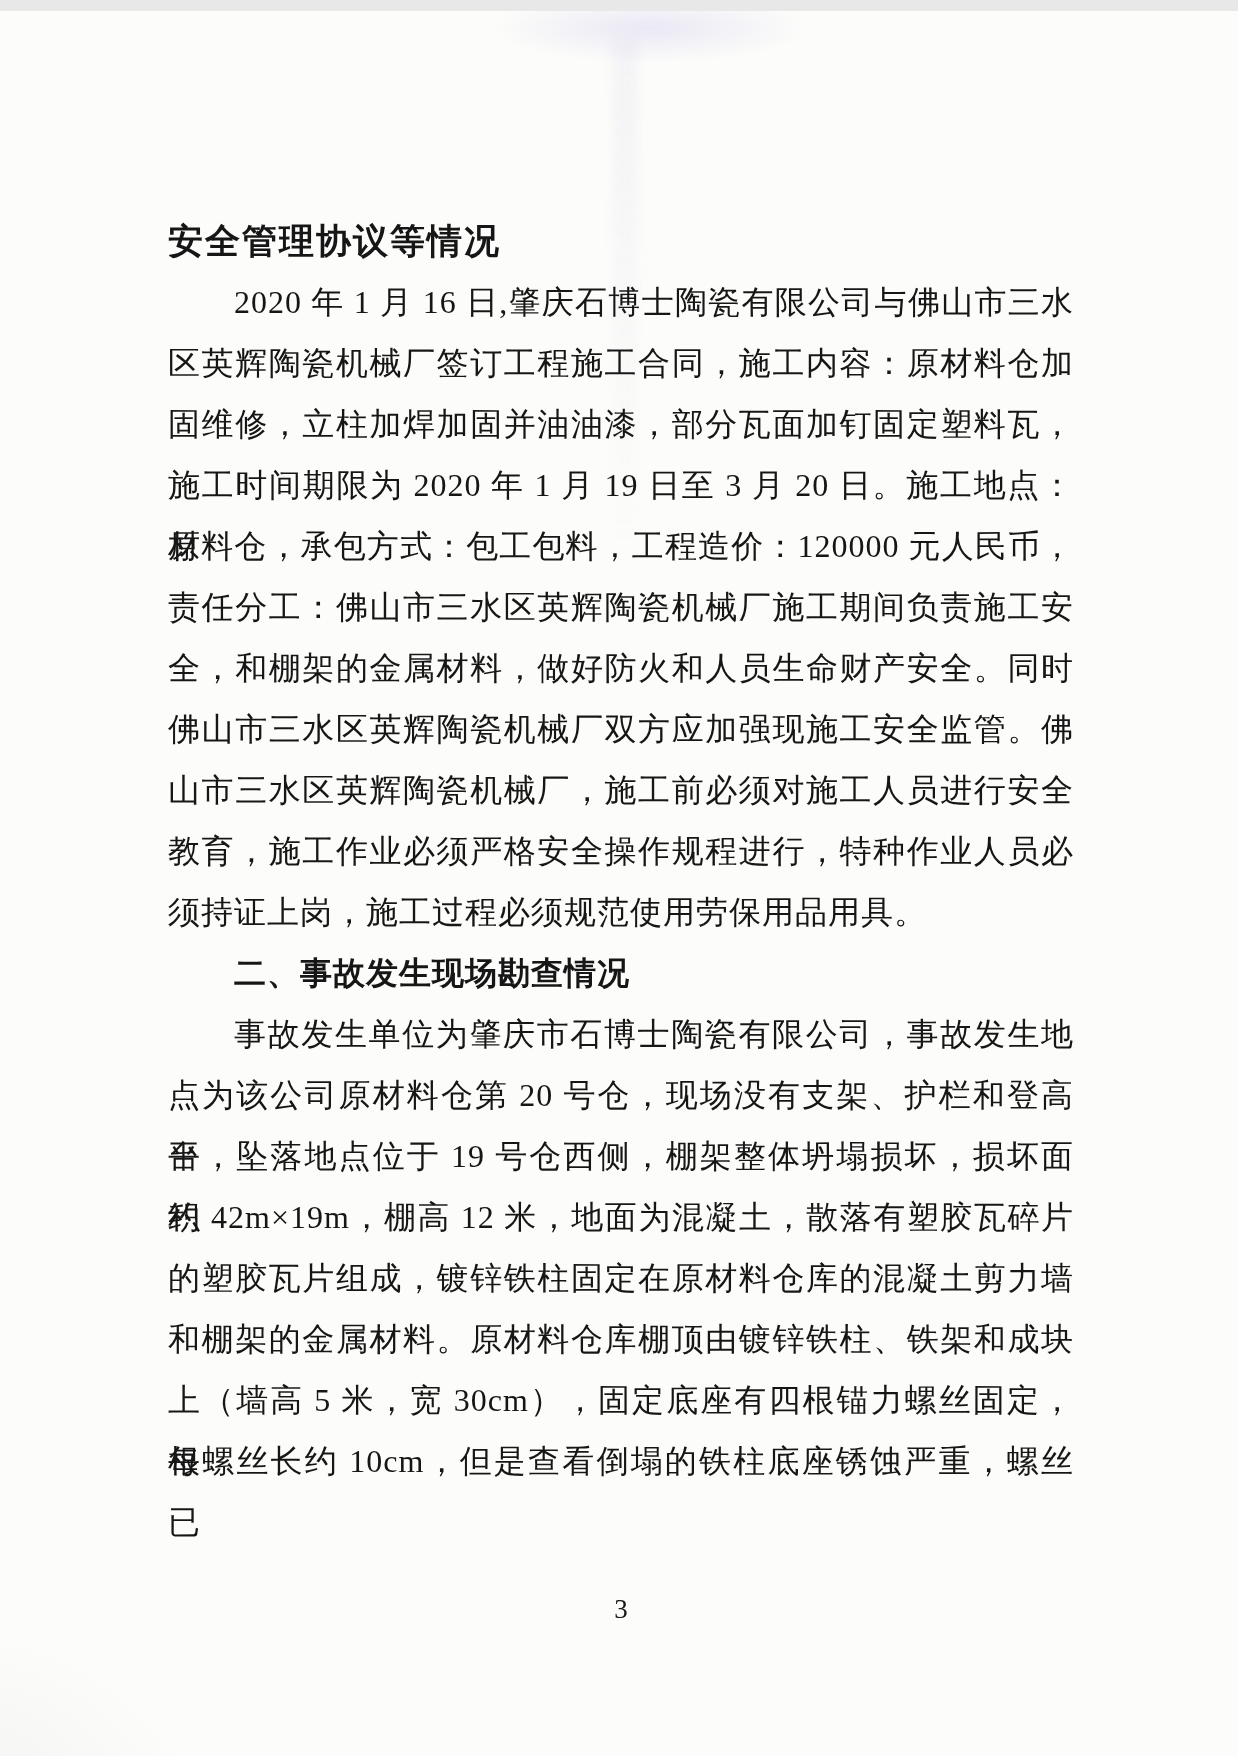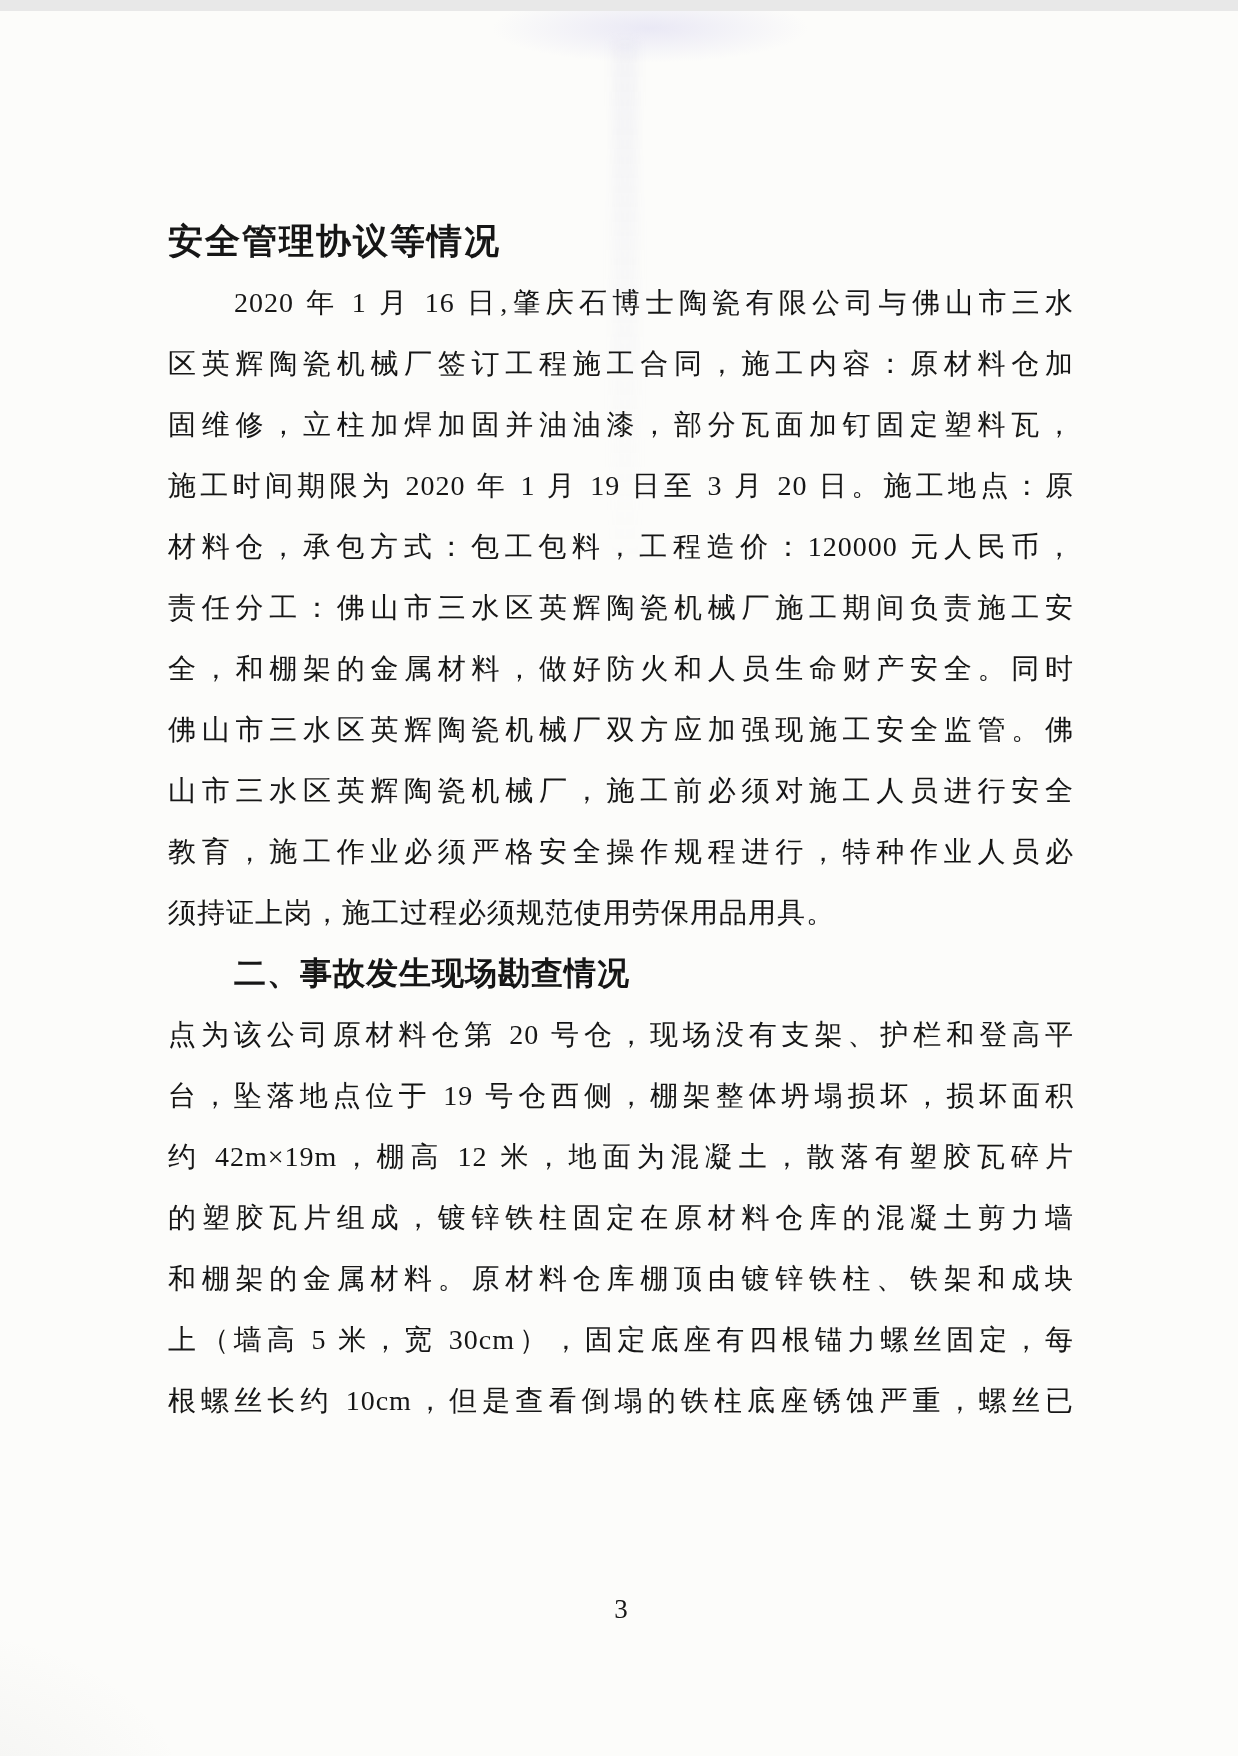--- a/index.html
+++ b/index.html
@@ -43,21 +43,21 @@
   }
   .doc {
     position: absolute;
     left: 168px;
     top: 200px;
     width: 906px;
   }
   .line {
     height: 61px;
     line-height: 61px;
-    font-size: 28px;
+    font-size: 32px;
     letter-spacing: 1px;
   }
   .fill {
     text-align: justify;
     text-align-last: justify;
     text-justify: inter-character;
   }
   .indent { padding-left: 66px; }
   .h1 {
     font-size: 35px;
@@ -101,20 +101,21 @@
     <div class="line fill">材料仓，承包方式：包工包料，工程造价：120000 元人民币，</div>
     <div class="line fill">责任分工：佛山市三水区英辉陶瓷机械厂施工期间负责施工安</div>
     <div class="line fill">全，和棚架的金属材料，做好防火和人员生命财产安全。同时</div>
     <div class="line fill">佛山市三水区英辉陶瓷机械厂双方应加强现施工安全监管。佛</div>
     <div class="line fill">山市三水区英辉陶瓷机械厂，施工前必须对施工人员进行安全</div>
     <div class="line fill">教育，施工作业必须严格安全操作规程进行，特种作业人员必</div>
     <div class="line">须持证上岗，施工过程必须规范使用劳保用品用具。</div>
 
     <div class="line h2 indent">二、事故发生现场勘查情况</div>
 
+    <div class="line fill indent">事故发生单位为肇庆市石博士陶瓷有限公司，事故发生地</div>
     <div class="line fill">点为该公司原材料仓第 20 号仓，现场没有支架、护栏和登高平</div>
     <div class="line fill">台，坠落地点位于 19 号仓西侧，棚架整体坍塌损坏，损坏面积</div>
     <div class="line fill">约 42m×19m，棚高 12 米，地面为混凝土，散落有塑胶瓦碎片</div>
     <div class="line fill">的塑胶瓦片组成，镀锌铁柱固定在原材料仓库的混凝土剪力墙</div>
     <div class="line fill">和棚架的金属材料。原材料仓库棚顶由镀锌铁柱、铁架和成块</div>
     <div class="line fill">上（墙高 5 米，宽 30cm），固定底座有四根锚力螺丝固定，每</div>
     <div class="line fill">根螺丝长约 10cm，但是查看倒塌的铁柱底座锈蚀严重，螺丝已</div>
 
   </div>
 

